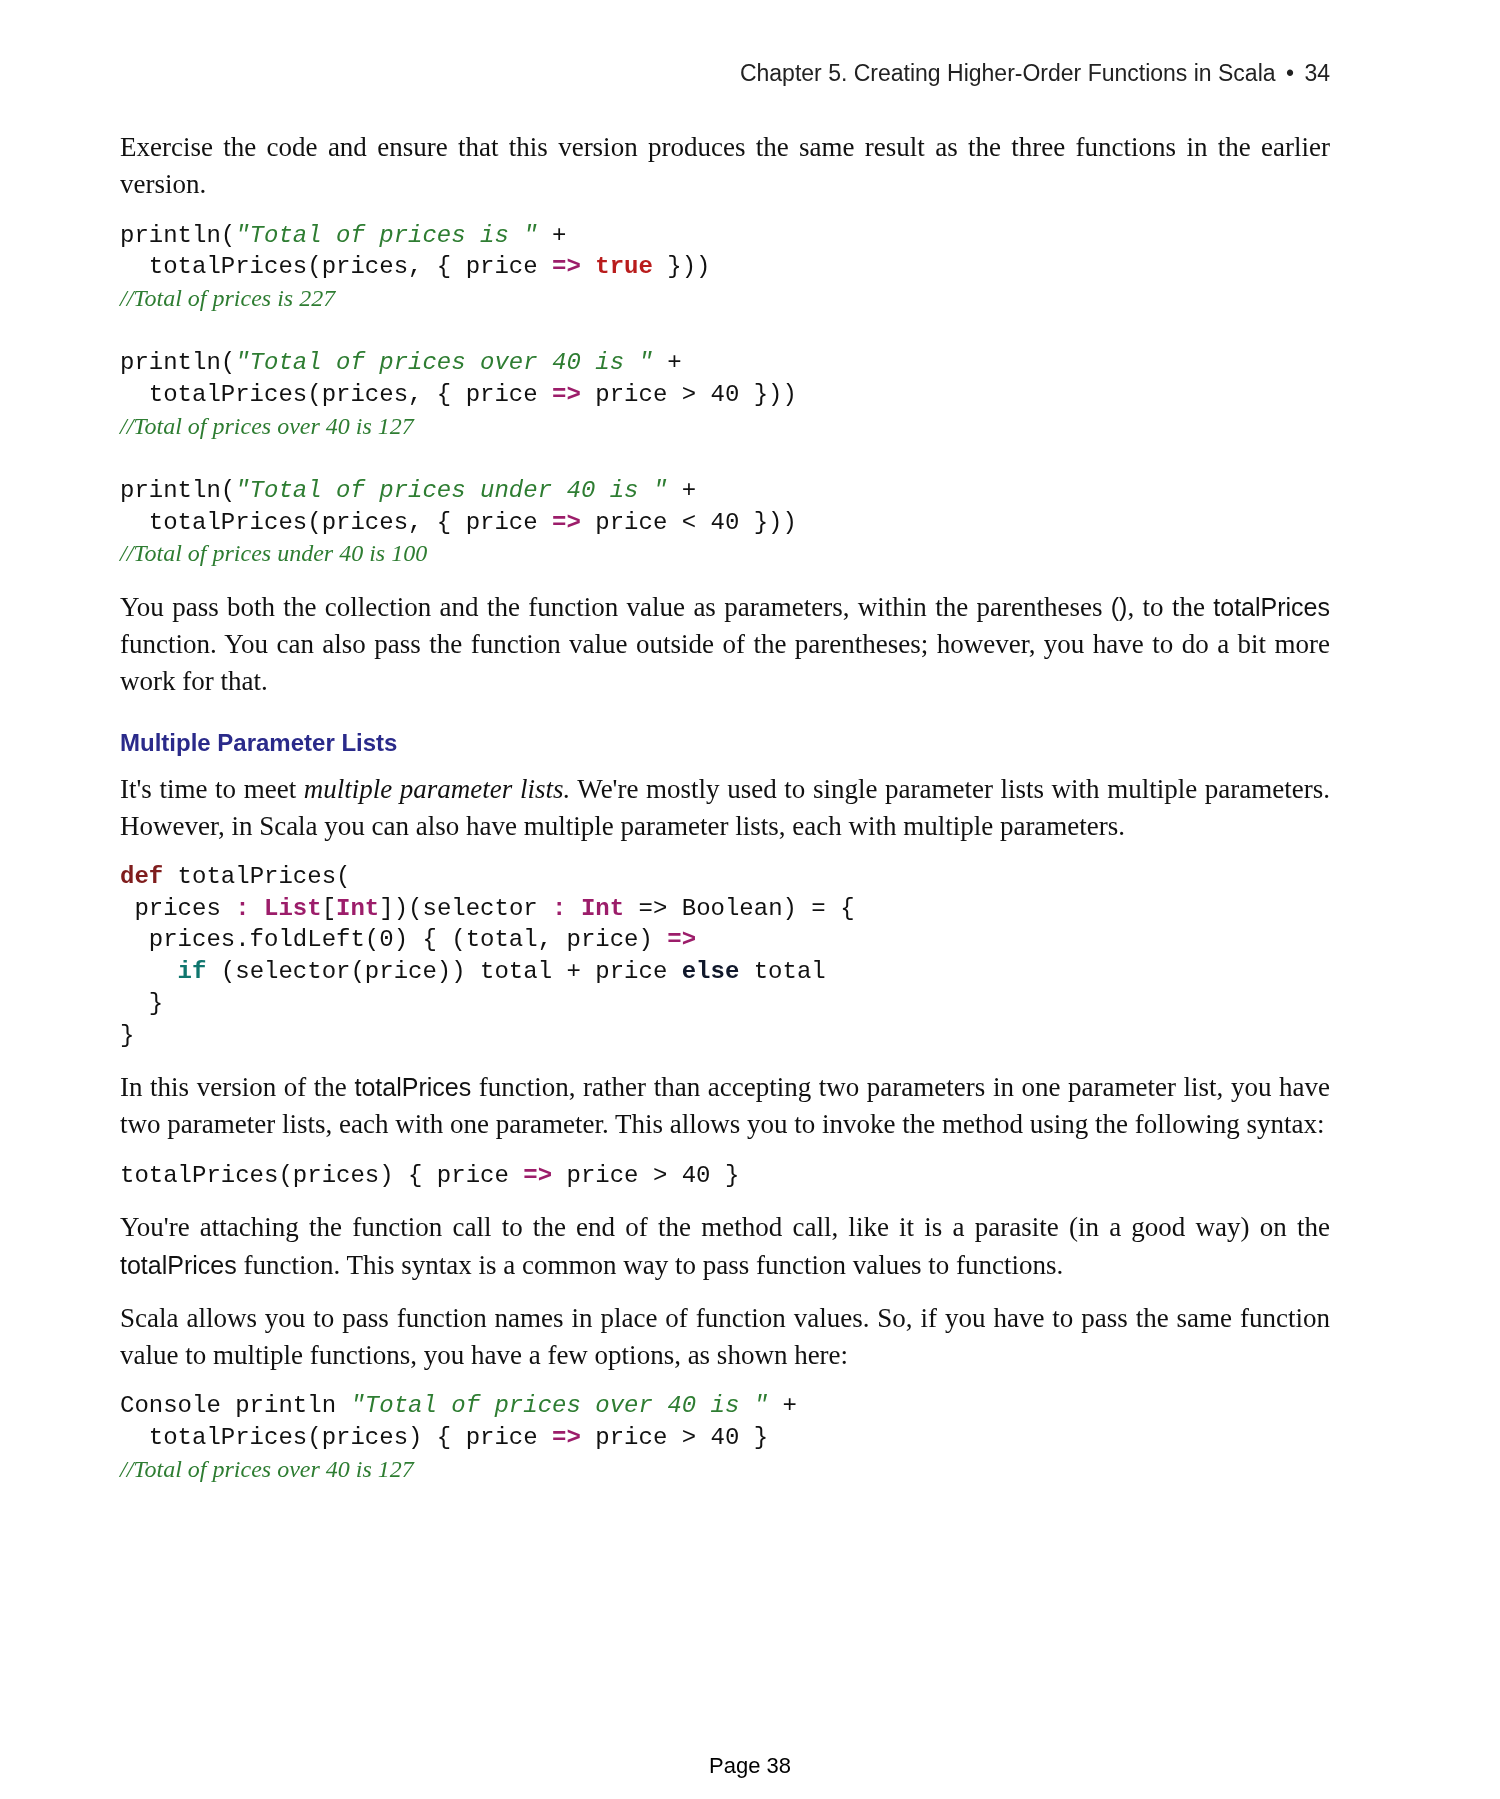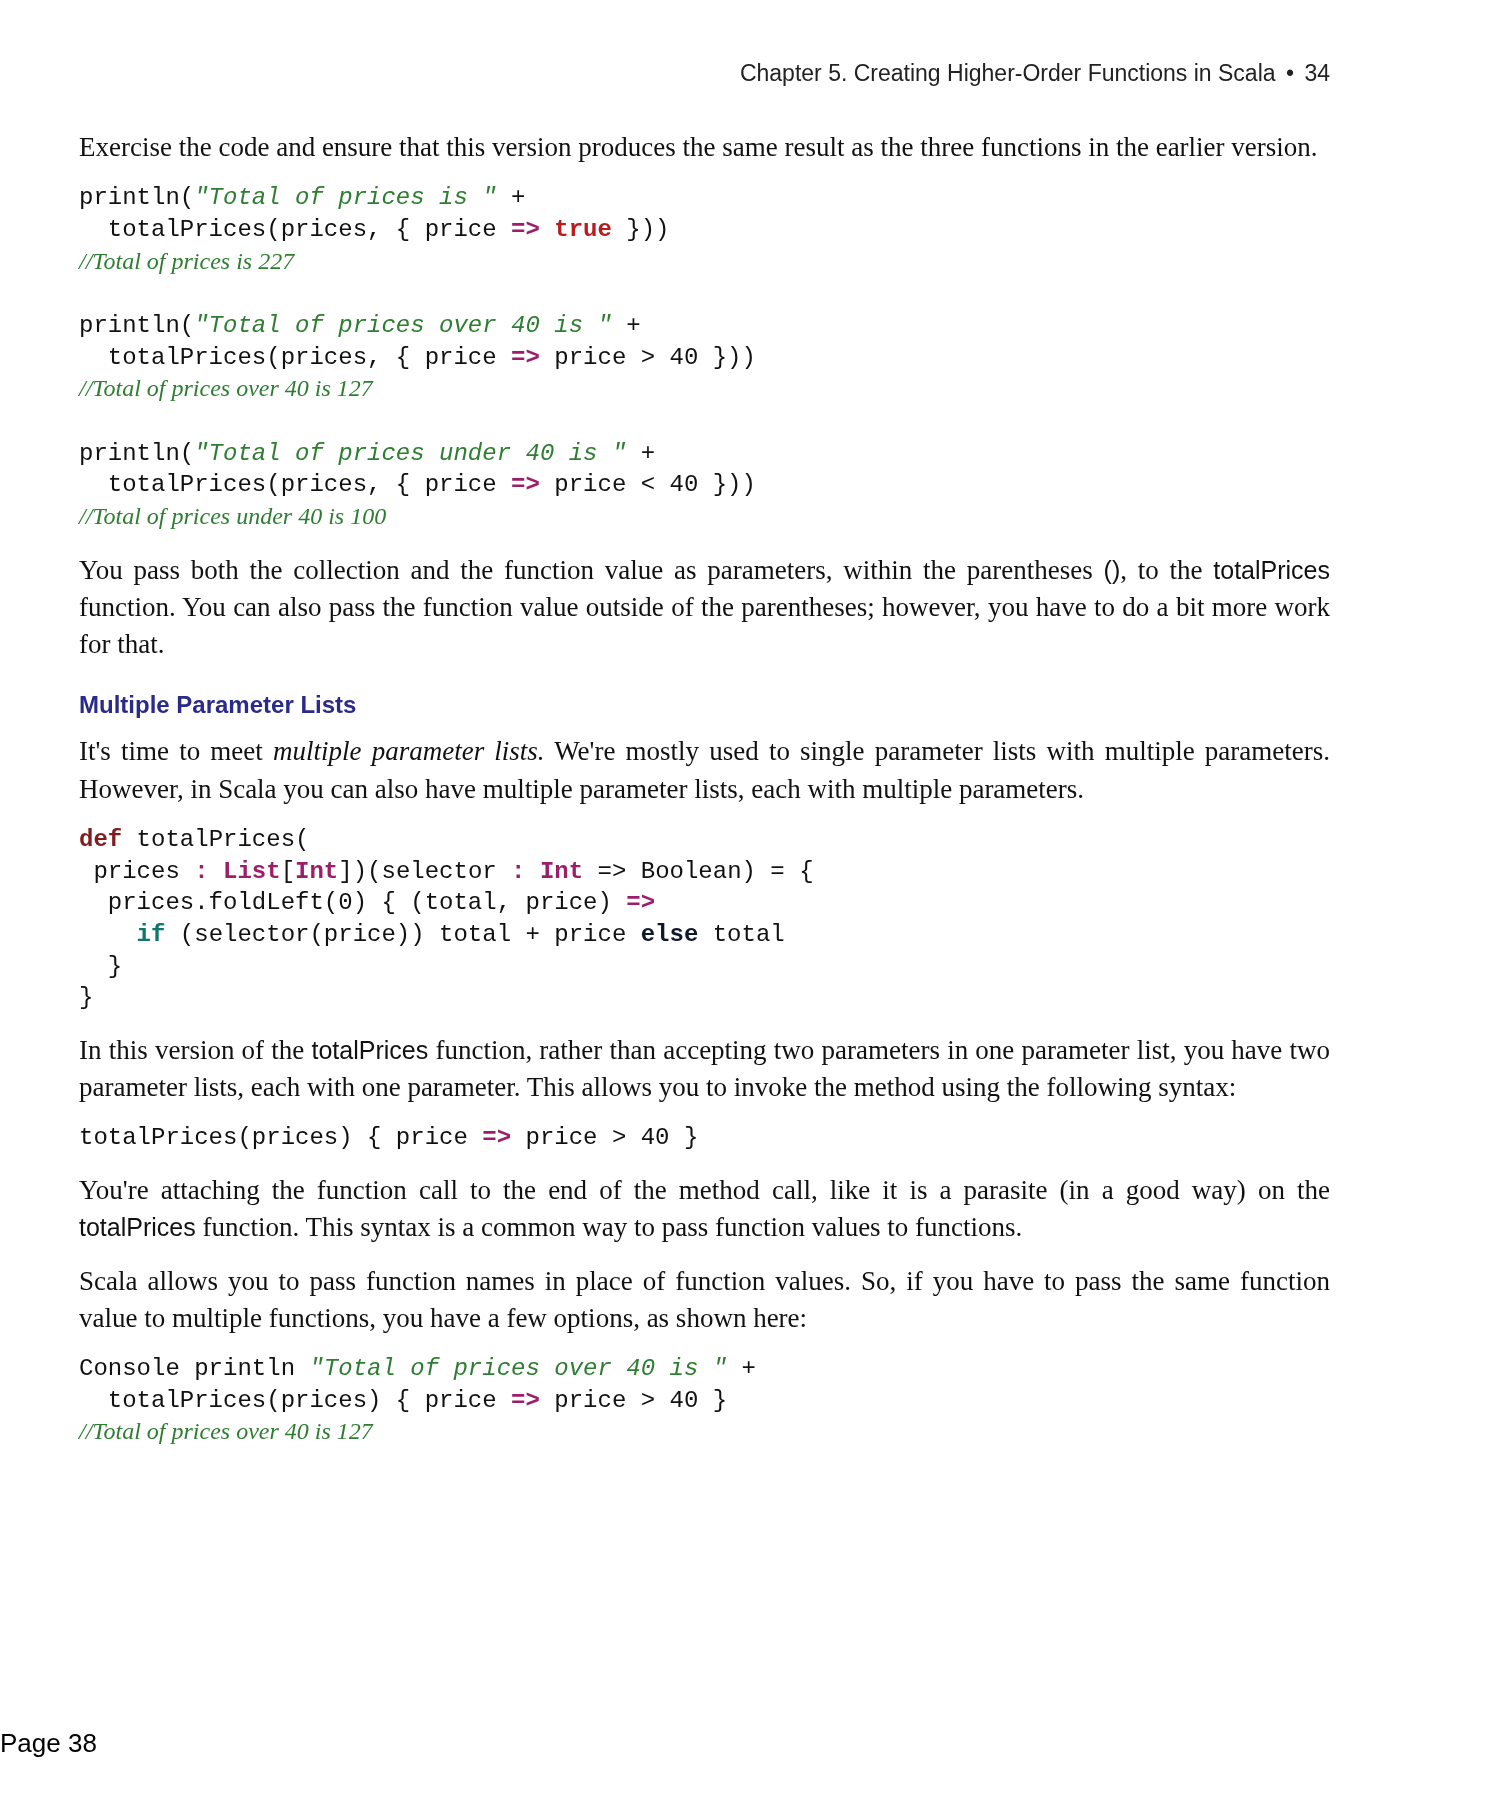--- a/index.html
+++ b/index.html
@@ -6,21 +6,21 @@
     margin: 0;
     padding: 0;
     background: #ffffff;
     font-family: Georgia, 'Times New Roman', serif;
     color: #000000;
   }
   .page {
     width: 1500px;
     min-height: 1799px;
     box-sizing: border-box;
-    padding: 60px 170px 40px 79px;
+    padding: 60px 170px 40px 120px;
     position: relative;
   }
   .header {
     text-align: right;
     font-family: 'Segoe UI', 'Helvetica Neue', Arial, sans-serif;
     font-size: 23px;
     color: #222;
     margin-bottom: 42px;
   }
   .header .bullet {
@@ -58,26 +58,26 @@
   .kw-bool { color: #b91c1c; font-weight: bold; }
   .kw-if { color: #0f766e; font-weight: bold; }
   .kw-else { color: #0f172a; font-weight: bold; }
   .str { color: #2e7d32; font-style: italic; }
   .cmt { color: #2e7d32; font-style: italic; font-family: Liberation Serif, serif; }
   .op { color: #9c1d6a; font-weight: bold; }
   .colon { color: #9c1d6a; font-weight: bold; }
   .italic { font-style: italic; }
   .footer {
     position: absolute;
-    bottom: 40px;
+    bottom: 20px;
     left: 0;
     width: 100%;
-    text-align: left;
+    text-align: center;
     font-family: Arial, sans-serif;
-    font-size: 26px;
+    font-size: 22px;
     color: #000;
   }
 </style>
 </head>
 <body>
 
 <div class="page">
 
   <div class="header">
     <span>Chapter 5. Creating Higher-Order Functions in Scala</span>

